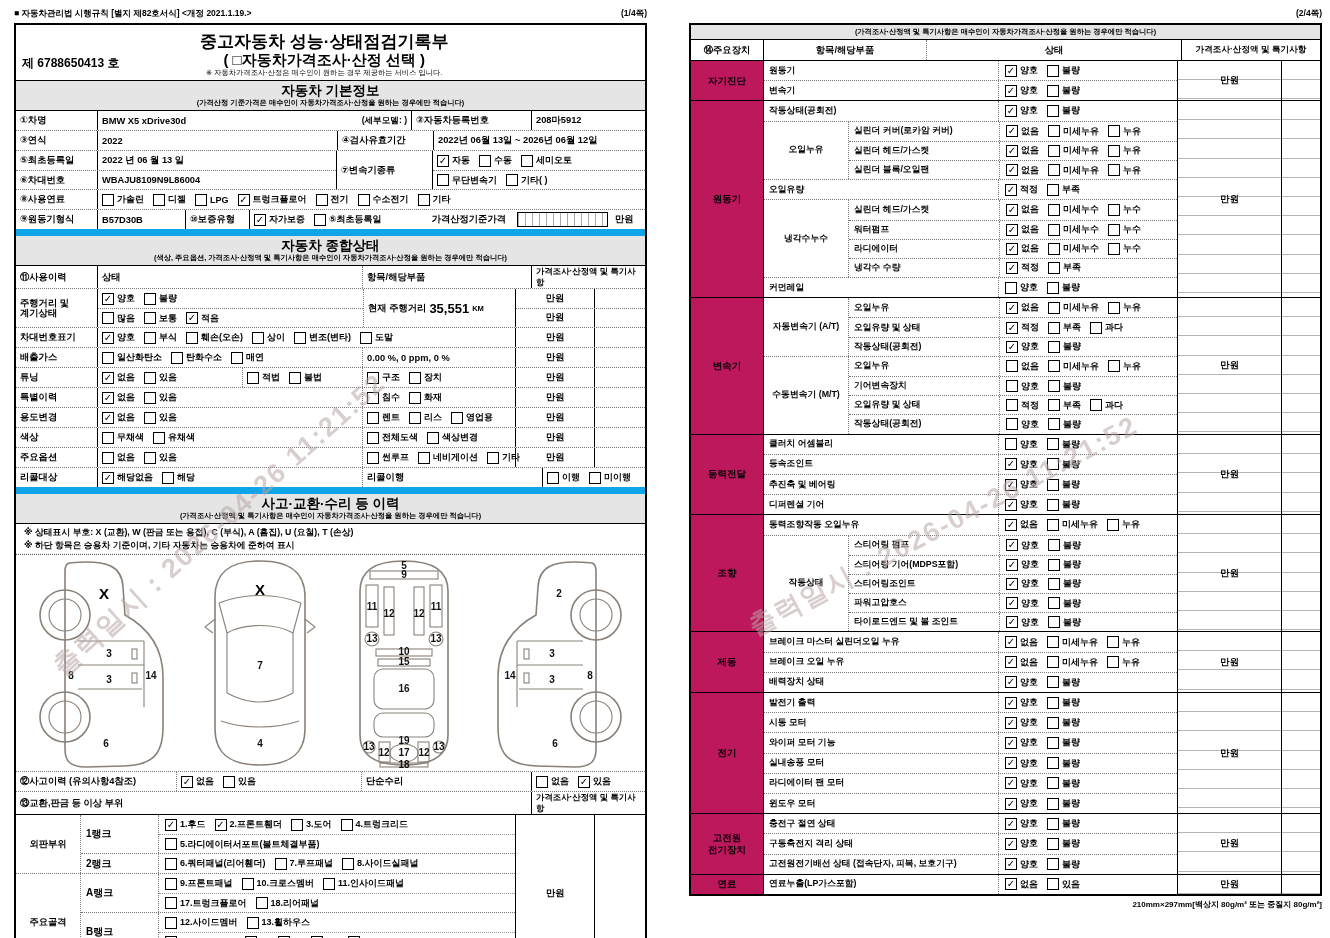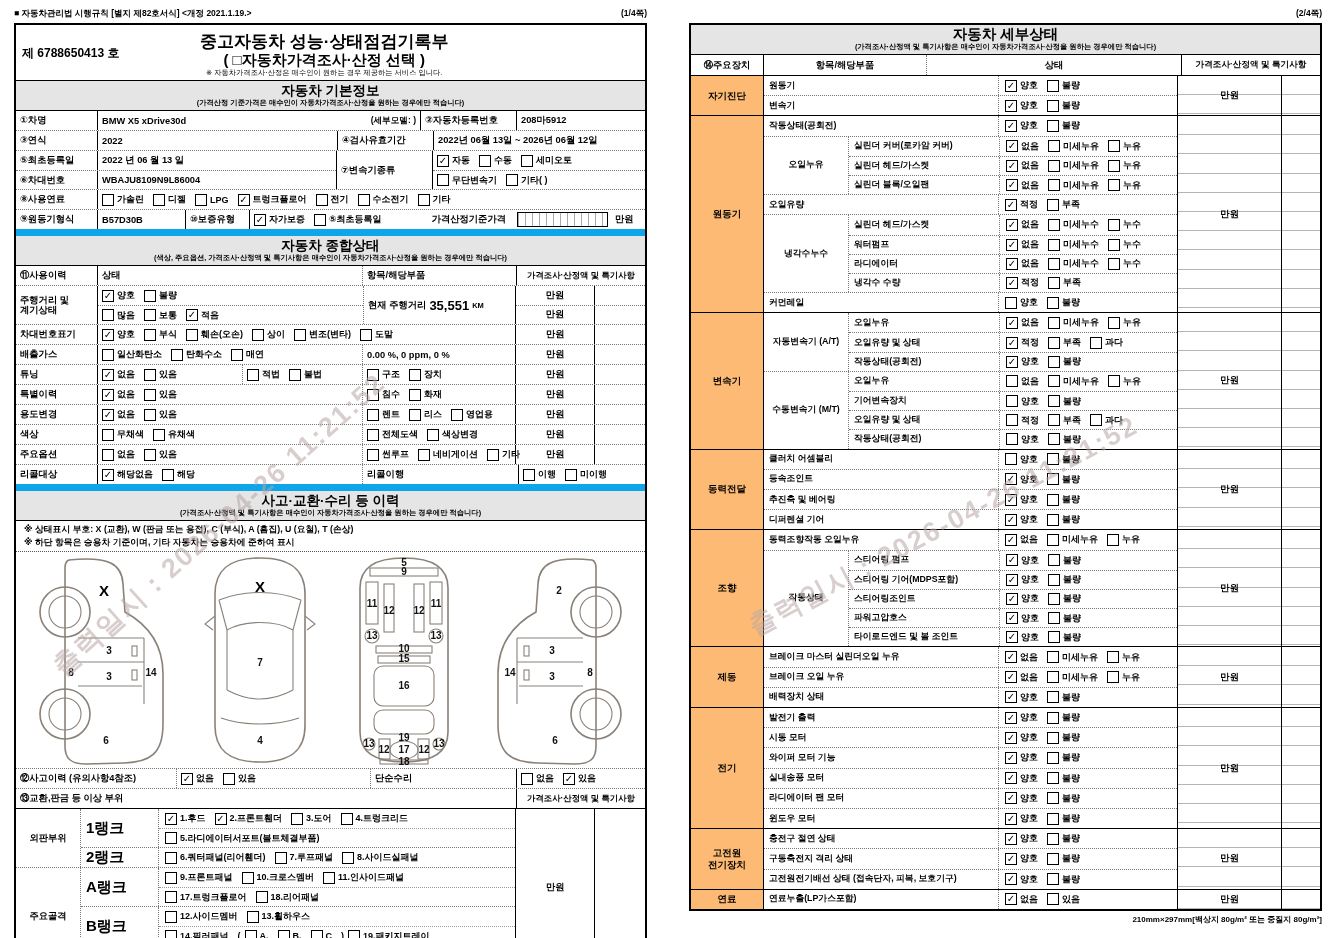--- a/index.html
+++ b/index.html
@@ -19,39 +19,39 @@
   .sec-head .n{font-size:7.3px;font-weight:700;line-height:9px;}
   
   .trow{display:flex;align-items:stretch;min-height:19px;}
   .dotT{border-top:1px dotted #777;}
   .solT{border-top:7px solid #0ea5e9;}
   .cell{display:flex;align-items:center;padding:0 4px;font-size:9.3px;box-sizing:border-box;}
   .bl{border-left:1px solid #000;}
   .bld{border-left:1px dotted #777;}
   .w81{width:81px;flex:none;}
   .w96{width:96px;flex:none;}
-  .w129{width:129px;flex:none;}
+  .w129{width:114px;flex:none;margin-left:24px;}
   .w212{width:212px;flex:none;}
   .fx{flex:1;min-width:0;}
   .h19{height:19px;box-sizing:border-box;}
   .sub{margin-left:auto;font-size:8.6px;}
   
   .og{display:flex;align-items:center;flex-wrap:nowrap;}
   .opt{display:inline-flex;align-items:center;margin-right:9px;font-size:9px;white-space:nowrap;}
   .cb{width:10px;height:10px;border:1.3px solid #000;background:#fff;display:inline-flex;
     align-items:center;justify-content:center;margin-right:3px;flex:none;}
   .cb.on::before{content:"✓";font-size:10px;font-weight:700;line-height:1;}
   .tok{font-size:9px;margin-right:4px;}
   
   .pr{width:129px;flex:none;display:flex;align-items:stretch;border-left:1px solid #000;}
   .prl{width:79px;display:flex;align-items:center;justify-content:center;font-size:9.3px;}
   .pre{width:50px;border-left:1px solid #000;}
   
   .titleblock{display:flex;align-items:flex-end;padding:4px 6px 2px;border-bottom:1.5px solid #000;min-height:56px;box-sizing:border-box;}
-  .docno{font-size:12px;white-space:nowrap;margin-bottom:16px;}
+  .docno{font-size:12px;white-space:nowrap;margin-bottom:6px;}
   .titles{flex:1;text-align:center;margin-right:110px;}
   .t1{font-size:17px;line-height:19px;}
   .t2{font-size:15px;line-height:17px;}
   .t3{font-size:7.3px;font-weight:400;line-height:10px;}
   
   .lab2{flex-direction:column;align-items:flex-start;justify-content:center;line-height:10px;}
   .km{font-size:13px;margin:0 3px;}
   .kmu{font-size:7.5px;}
   
   .hatch{height:13px;border:1px solid #000;flex:1;margin:0 3px;
@@ -65,37 +65,37 @@
   .thin{fill:none;stroke:#8a8178;stroke-width:1.1;}
   
   .exwrap{display:flex;border-top:1px solid #000;}
   .ex-main{flex:1;}
   .exg{display:flex;}
   .exg + .exg{border-top:1px dotted #777;}
   .exgname{width:64px;flex:none;display:flex;align-items:center;justify-content:center;font-size:9.3px;border-right:1px dotted #777;}
   .exranks{flex:1;}
   .exr{display:flex;}
   .exr + .exr{border-top:1px dotted #777;}
-  .exrname{width:78px;flex:none;display:flex;align-items:center;padding-left:5px;font-size:15px;border-right:1px dotted #777;box-sizing:border-box;text-align:center;}
+  .exrname{width:78px;flex:none;display:flex;align-items:center;padding-left:5px;font-size:10px;border-right:1px dotted #777;box-sizing:border-box;text-align:center;}
   .exlines{flex:1;}
   .exline{height:19px;display:flex;align-items:center;padding:0 6px;box-sizing:border-box;}
   .exline + .exline{border-top:1px dotted #999;}
   .ex-price{width:129px;flex:none;border-left:1px solid #000;display:flex;}
   .ex-man{width:79px;display:flex;align-items:center;justify-content:center;font-size:9.3px;}
   .ex-ext{width:50px;border-left:1px solid #000;}
   
   .p2-hrow{display:flex;border-bottom:1px solid #000;height:20px;align-items:center;font-size:9.3px;}
   .p2c1{width:72px;flex:none;text-align:center;}
   .p2c2{width:163px;flex:none;text-align:center;border-left:1px solid #000;height:100%;display:flex;align-items:center;justify-content:center;box-sizing:border-box;}
   .p2c3{width:255px;flex:none;text-align:center;border-left:1px dotted #777;height:100%;display:flex;align-items:center;justify-content:center;box-sizing:border-box;}
   .p2c4{flex:1;text-align:center;border-left:1px solid #000;height:100%;display:flex;align-items:center;justify-content:center;font-size:8.6px;box-sizing:border-box;}
   .p2-sec{display:flex;align-items:stretch;}
   .p2-sec + .p2-sec{border-top:1px solid #000;}
   .p2-name{width:72px;flex:none;display:flex;align-items:center;justify-content:center;text-align:center;
-    font-size:9.5px;background:#fdba74;border-right:1px solid #000;white-space:pre-line;line-height:12px;}
+    font-size:9.5px;background:#be185d;border-right:1px solid #000;white-space:pre-line;line-height:12px;}
   .p2-mid{flex:1;min-width:0;}
   .gblock{display:flex;align-items:stretch;}
   .gblock + .gblock{border-top:1px dotted #777;}
   .gname{width:84px;flex:none;display:flex;align-items:center;justify-content:center;font-size:8.8px;border-right:1px dotted #777;text-align:center;}
   .grows{flex:1;min-width:0;}
   .prow{display:flex;height:19.2px;box-sizing:border-box;align-items:stretch;}
   .prow + .prow{border-top:1px dotted #777;}
   .pn{display:flex;align-items:center;padding:0 5px;font-size:8.8px;box-sizing:border-box;white-space:nowrap;overflow:hidden;}
   .pn.g{width:150px;flex:none;}
   .pn.f{width:234px;flex:none;}
@@ -885,21 +885,20 @@
 
   </div>
 
   <div class="pagecol">
     <div class="wm wm2">출력일시 : 2026-04-26 11:21:52</div>
     <div class="topline" style="justify-content:flex-end">
       <span>(2/4쪽)</span>
     </div>
     <div class="sheet">
       <div class="sec-head">
-        <div class="h" style="font-size:14.5px">자동차 세부상태</div>
         <div class="n">(가격조사·산정액 및 특기사항은 매수인이 자동차가격조사·산정을 원하는 경우에만 적습니다)</div>
       </div>
       <div class="p2-hrow">
         <div class="p2c1">⑭주요장치</div>
         <div class="p2c2">항목/해당부품</div>
         <div class="p2c3">상태</div>
         <div class="p2c4">가격조사·산정액 및 특기사항</div>
       </div>
       <div id="p2-rows">
           <div class="p2-sec">

